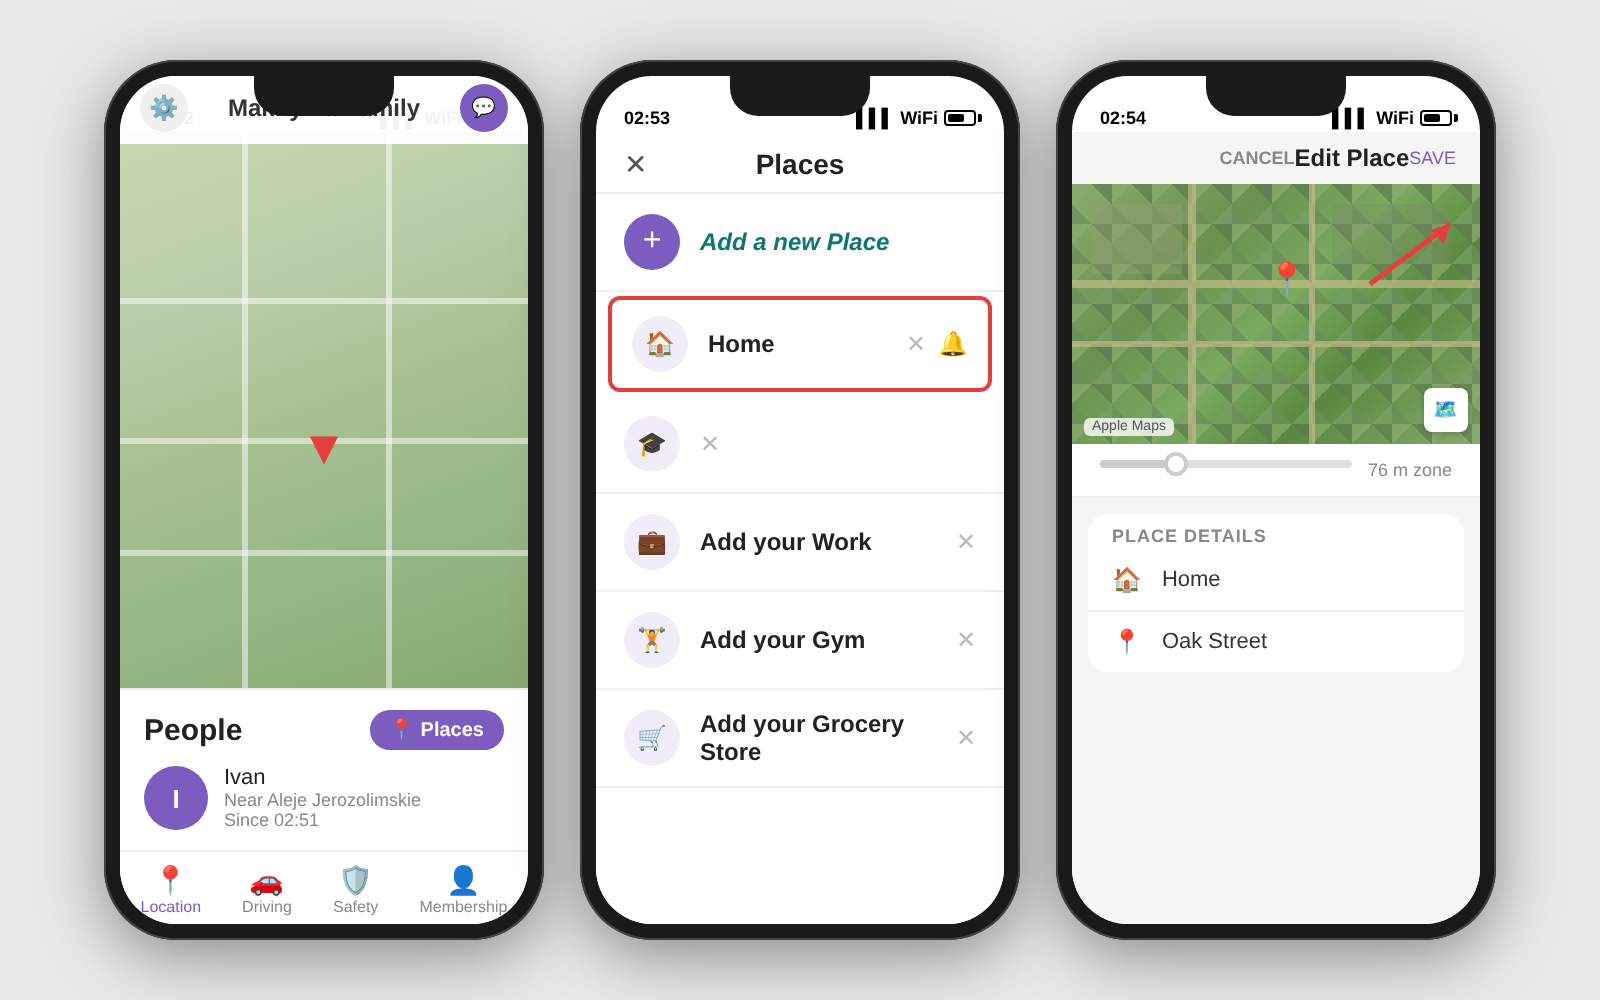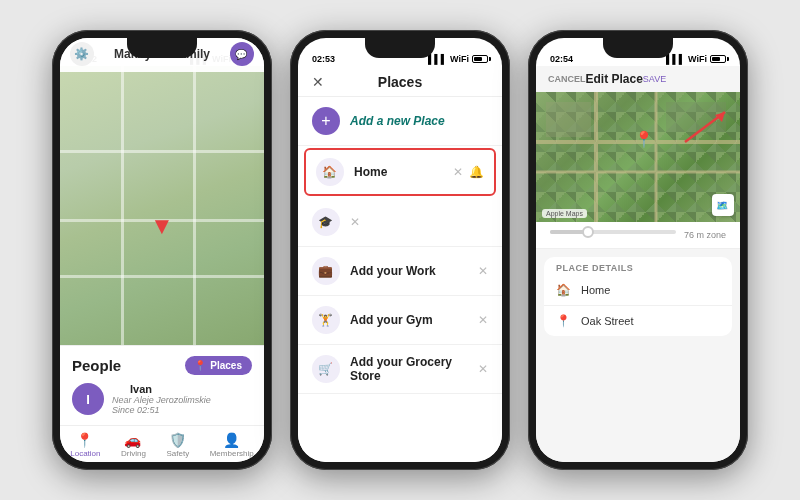--- a/index.html
+++ b/index.html
@@ -185,22 +185,22 @@
       background: #7c5cbf;
       border-radius: 50%;
       display: flex;
       align-items: center;
       justify-content: center;
       color: #fff;
       font-size: 13px;
       font-weight: 700;
     }
     .person-info { flex: 1; }
-    .person-name { font-size: 11px; font-weight: 700; color: #222; margin-left: 18px; }
-    .person-sub { font-size: 9px; color: #888; font-style: italic; }
+    .person-name { font-size: 11px; font-weight: 400; color: #222; }
+    .person-sub { font-size: 9px; color: #888; }
     .bottom-nav {
       display: flex;
       justify-content: space-around;
       align-items: center;
       padding: 6px 0 4px;
       border-top: 1px solid #eee;
       background: #fff;
     }
     .nav-item {
       display: flex;
@@ -294,21 +294,21 @@
     
     .edit-screen {
       flex: 1;
       display: flex;
       flex-direction: column;
       background: #f5f5f5;
     }
     .edit-header {
       display: flex;
       align-items: center;
-      justify-content: flex-start;
+      justify-content: flex-end;
       padding: 6px 12px;
       background: #f5f5f5;
     }
     .edit-cancel {
       font-size: 9px;
       font-weight: 600;
       color: #888;
       cursor: pointer;
     }
     .edit-title {

